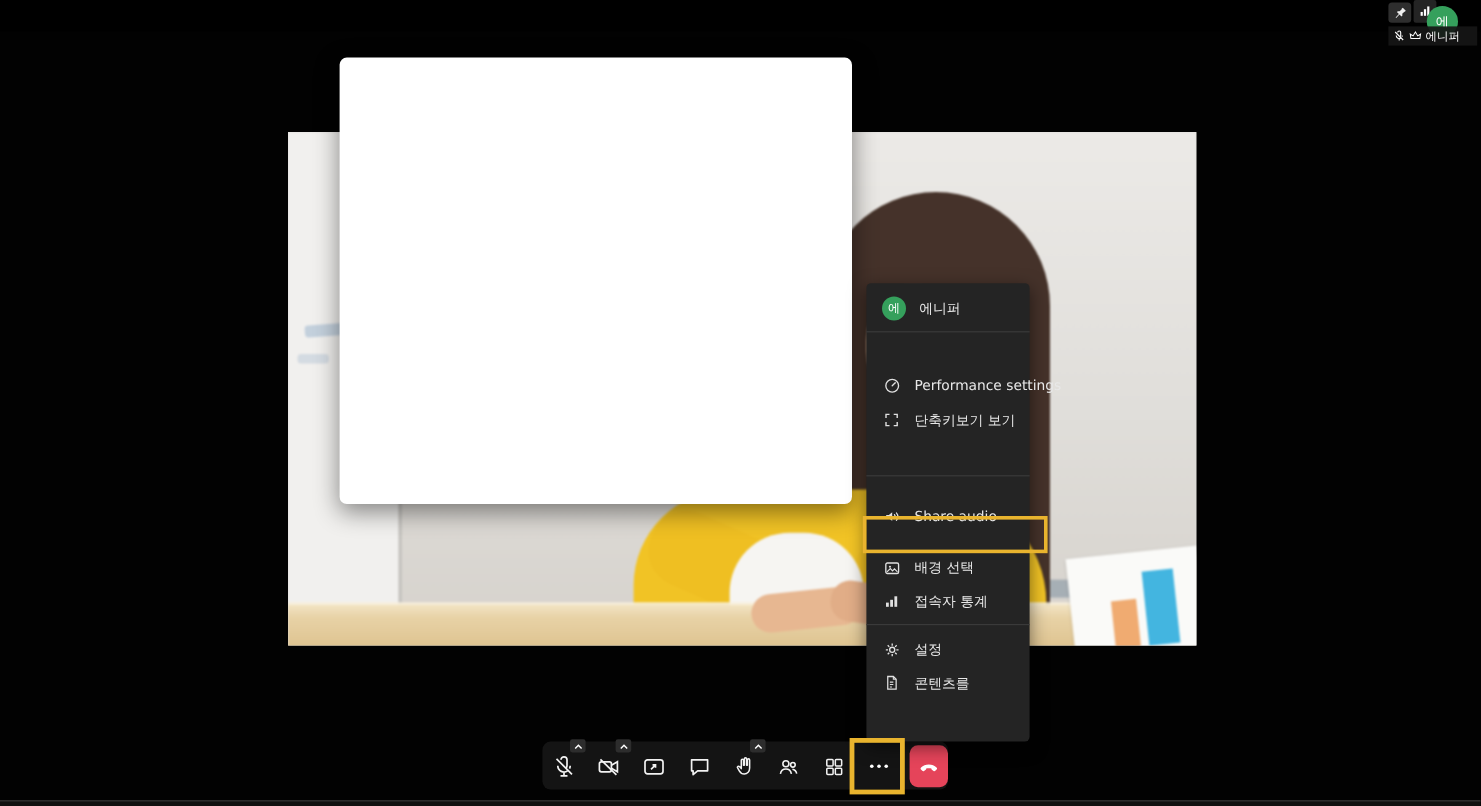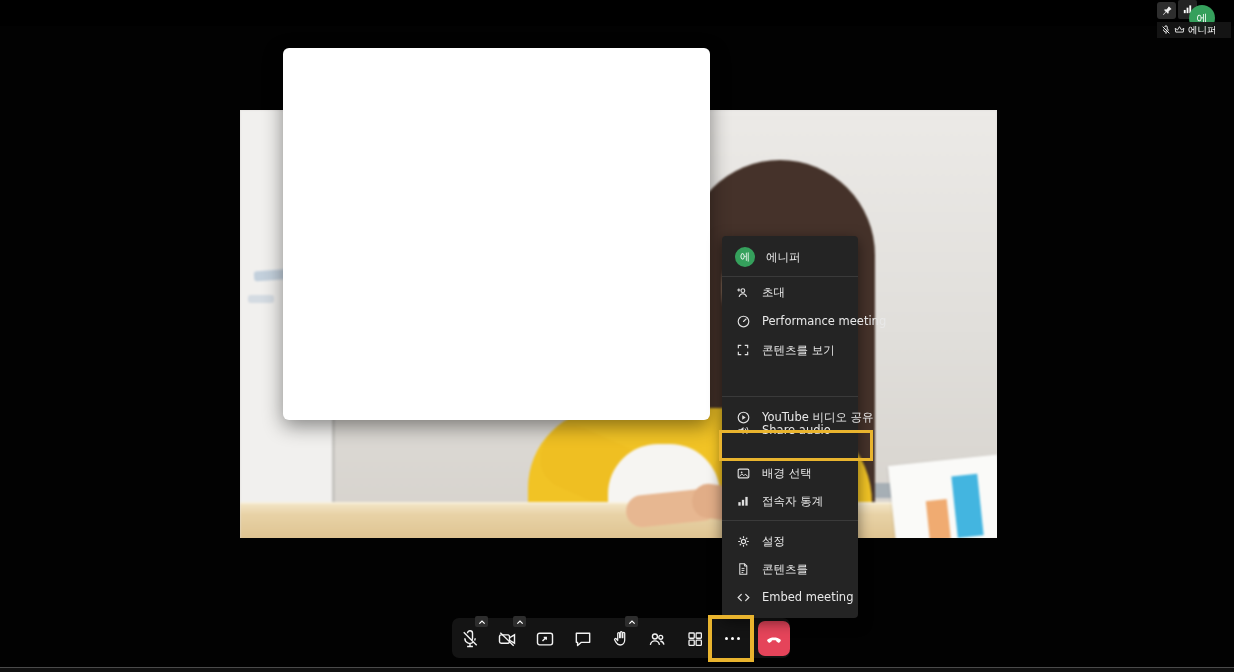--- a/index.html
+++ b/index.html
@@ -255,58 +255,39 @@
   <div class="abs btn-share">공유</div>
   <div class="abs btn-cancel">취소</div>
 
   <div class="abs menu">
     <div class="mrow" style="top:6px;height:30px">
       <span class="mavatar">에</span>
       <span class="mlabel">에니퍼</span>
     </div>
     <div class="mdiv" style="top:40px"></div>
 
-    <div class="mrow" style="top:42px">
-      <span class="micon">
-          <svg width="15" height="15" viewBox="0 0 24 24">
-            <circle cx="11" cy="9" r="3" fill="none" stroke="#e0e0e0" stroke-width="1.8"></circle>
-            <path d="M5 19c.7-3.2 3-5 6-5 2.9 0 5.2 1.8 5.9 5" fill="none" stroke="#e0e0e0" stroke-width="1.8"></path>
-            <path d="M4.5 5.5v5M2 8h5" stroke="#e0e0e0" stroke-width="1.8"></path>
-          </svg>
-        </span>
-      <span class="mlabel">초대</span>
-    </div>
     <div class="mrow" style="top:71px">
       <span class="micon">
           <svg width="15" height="15" viewBox="0 0 24 24">
             <circle cx="12" cy="12" r="8.5" fill="none" stroke="#e0e0e0" stroke-width="1.8"></circle>
             <path d="M12 12l4-4" stroke="#e0e0e0" stroke-width="1.8" stroke-linecap="round"></path>
           </svg>
         </span>
-      <span class="mlabel">Performance meeting</span>
+      <span class="mlabel">Performance settings</span>
     </div>
     <div class="mrow" style="top:100px">
       <span class="micon">
           <svg width="14" height="14" viewBox="0 0 24 24">
             <path d="M4 9V4h5M15 4h5v5M20 15v5h-5M9 20H4v-5" fill="none" stroke="#e0e0e0" stroke-width="2"></path>
           </svg>
         </span>
-      <span class="mlabel">콘텐츠를 보기</span>
+      <span class="mlabel">단축키보기 보기</span>
     </div>
     <div class="mdiv" style="top:160px"></div>
 
-    <div class="mrow" style="top:167px">
-      <span class="micon">
-          <svg width="15" height="15" viewBox="0 0 24 24">
-            <circle cx="12" cy="12" r="8.5" fill="none" stroke="#e0e0e0" stroke-width="1.8"></circle>
-            <path d="M10 8.5l5.5 3.5-5.5 3.5z" fill="#e0e0e0"></path>
-          </svg>
-        </span>
-      <span class="mlabel">YouTube 비디오 공유</span>
-    </div>
     <div class="mrow" style="top:180px">
       <span class="micon">
           <svg width="15" height="15" viewBox="0 0 24 24">
             <path d="M4 10v4h3.5l4.5 3.8V6.2L7.5 10H4z" fill="#e0e0e0"></path>
             <path d="M15 9.3a4.2 4.2 0 0 1 0 5.4M17.6 7a8 8 0 0 1 0 10" fill="none" stroke="#e0e0e0" stroke-width="1.6" stroke-linecap="round"></path>
           </svg>
         </span>
       <span class="mlabel">Share audio</span>
     </div>
     <div class="mrow" style="top:251px">
@@ -341,28 +322,20 @@
       <span class="mlabel">설정</span>
     </div>
     <div class="mrow" style="top:319px">
       <span class="micon">
           <svg width="14" height="14" viewBox="0 0 24 24">
             <path d="M6.5 3h8l4 4v14h-12V3z" fill="none" stroke="#e0e0e0" stroke-width="1.8"></path>
             <path d="M14.5 3v4h4M9.5 11h5M9.5 14.5h5M9.5 18h3" fill="none" stroke="#e0e0e0" stroke-width="1.6"></path>
           </svg>
         </span>
       <span class="mlabel">콘텐츠를</span>
-    </div>
-    <div class="mrow" style="top:347px">
-      <span class="micon">
-          <svg width="15" height="15" viewBox="0 0 24 24">
-            <path d="M8.5 7l-5 5 5 5M15.5 7l5 5-5 5" fill="none" stroke="#e0e0e0" stroke-width="2" stroke-linecap="round"></path>
-          </svg>
-        </span>
-      <span class="mlabel">Embed meeting</span>
     </div>
   </div>
 
   <div class="abs hl-share"></div>
   <div class="abs hl-more"></div>
 
   <div class="abs toolbar"></div>
 
   <div class="tbtn" style="left:453px">
     <svg width="20" height="20" viewBox="0 0 24 24">

